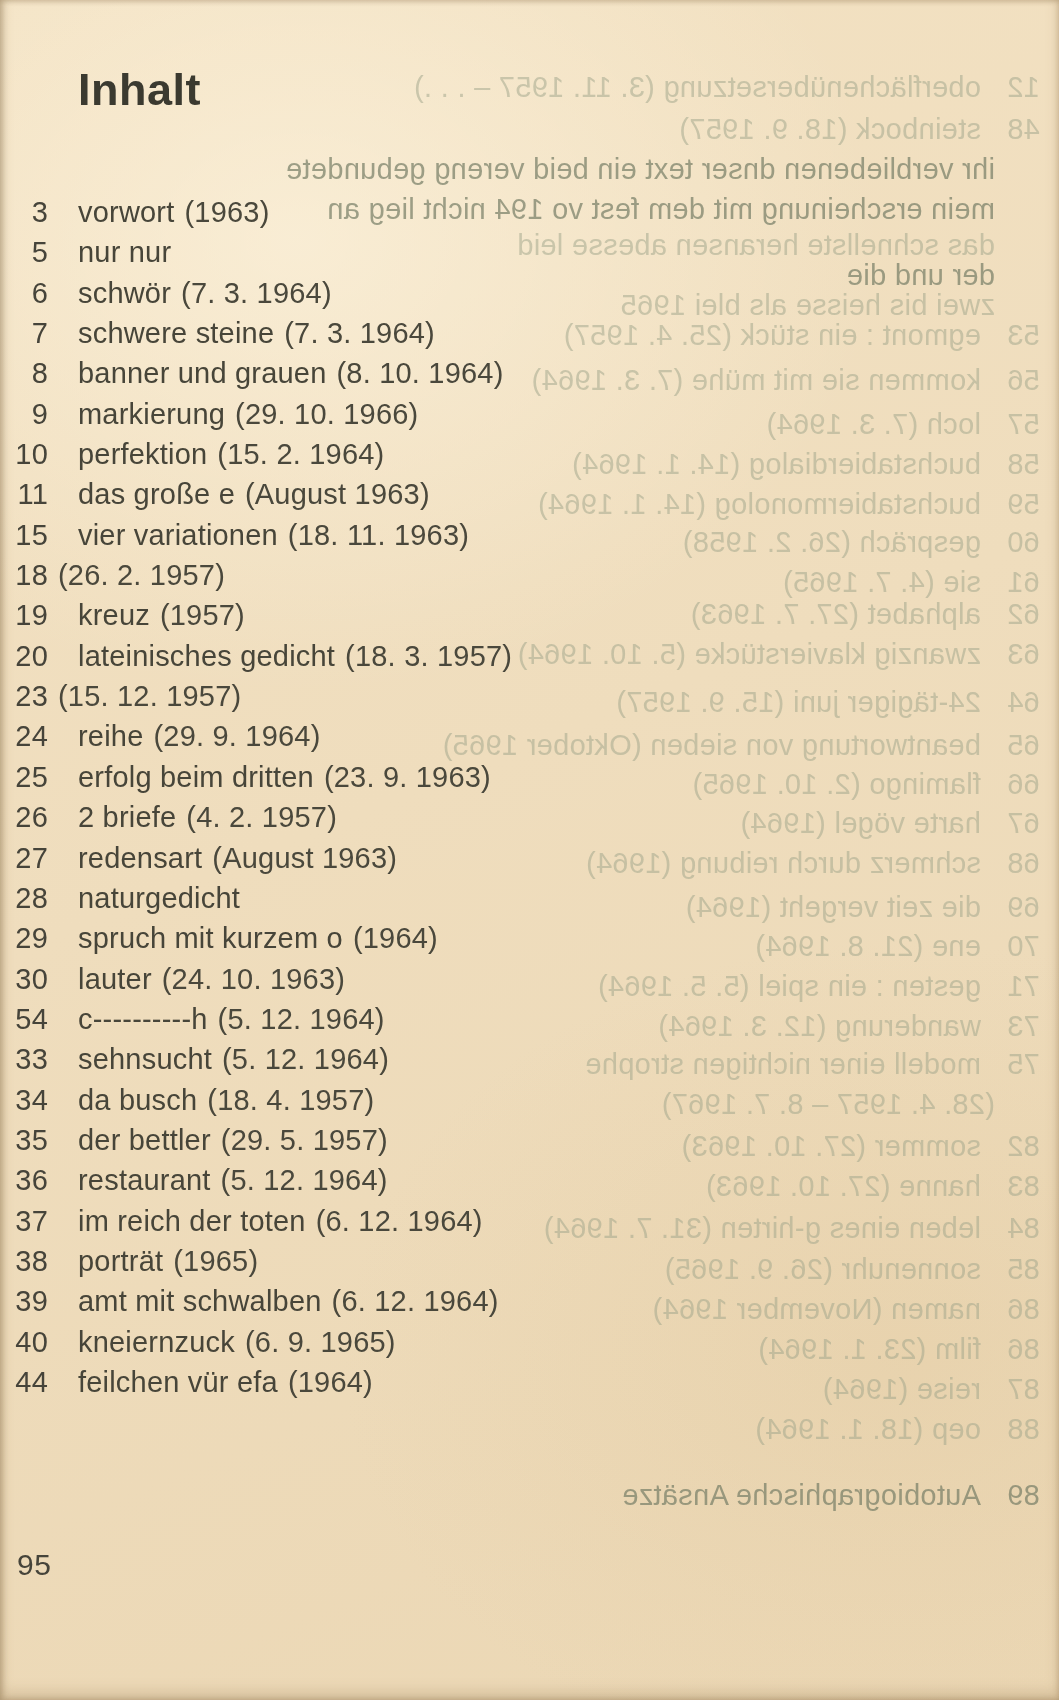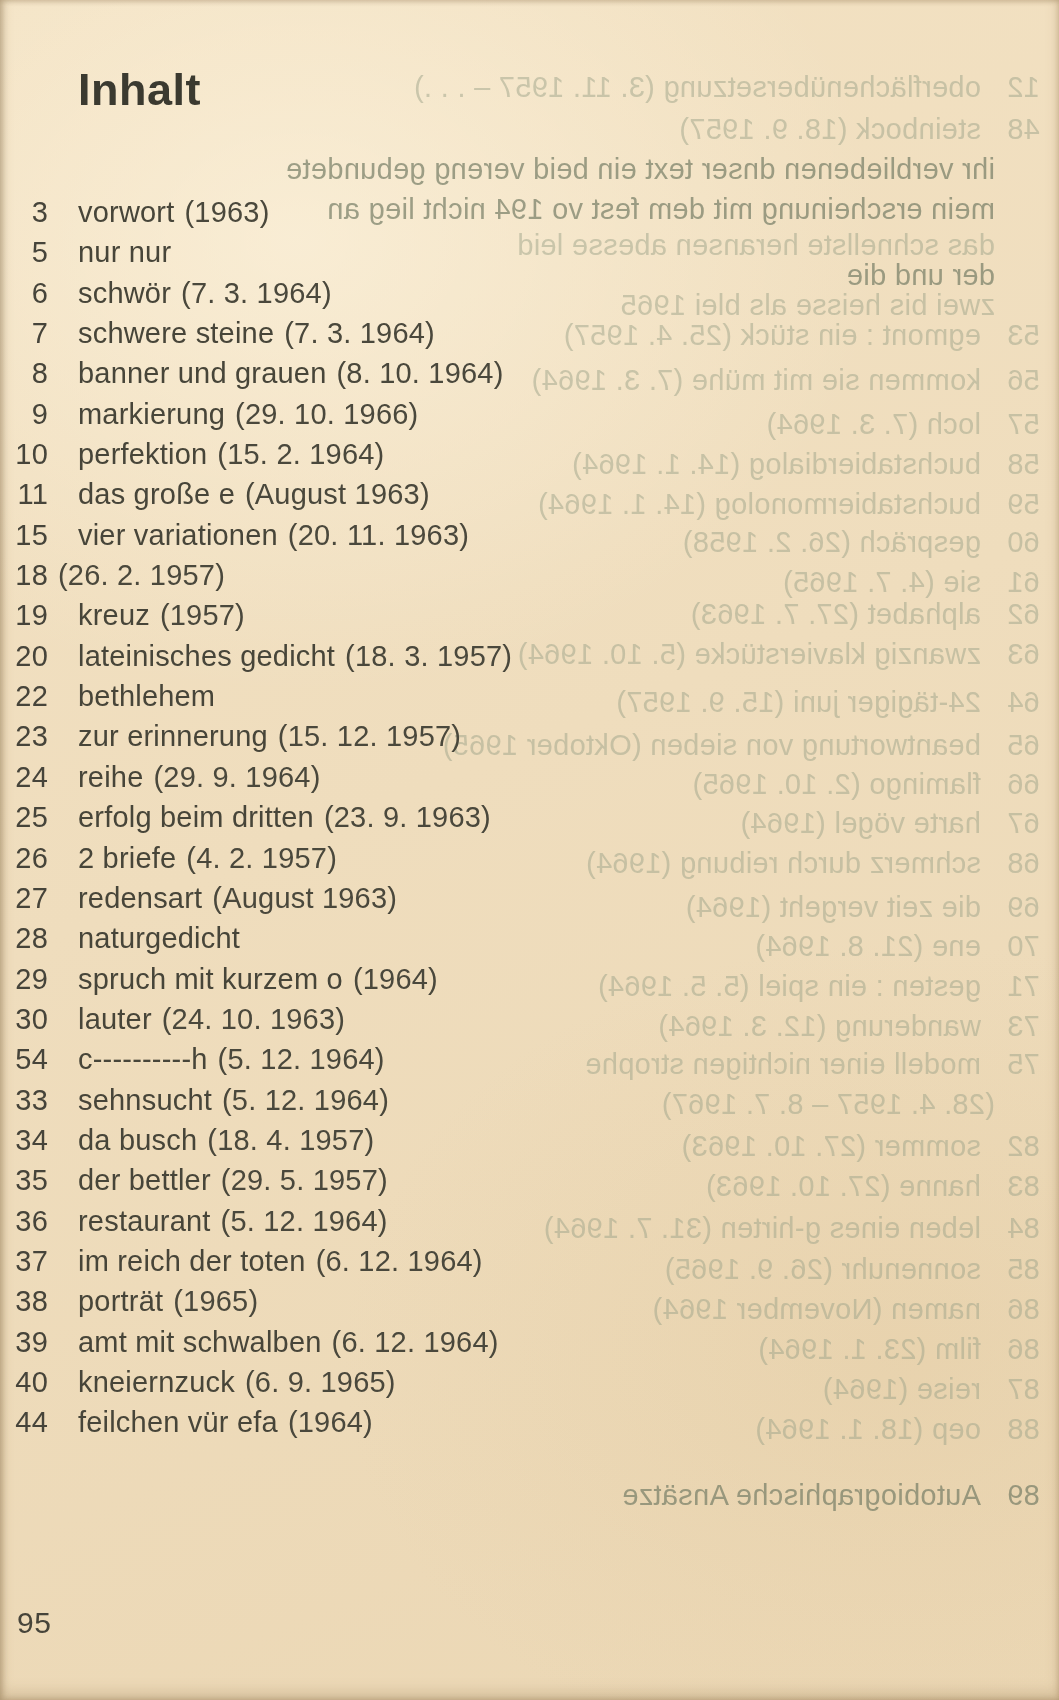--- a/index.html
+++ b/index.html
@@ -45,21 +45,21 @@
   }
   .entries{position:absolute;left:0;top:192px;width:1059px;}
   .entry-row{
     display:flex;align-items:baseline;height:40.35px;line-height:40.35px;
     font-size:29px;color:#474539;letter-spacing:0.2px;white-space:nowrap;
   }
   .entry-num{width:48px;text-align:right;flex:none;color:#46443a;}
   .entry-title{margin-left:30px;}
   .entry-date{margin-left:10px;color:#4a483c;}
   .folio{
-    position:absolute;left:17px;top:1606px;
+    position:absolute;left:17px;top:1548px;
     font-size:30px;color:#46443a;letter-spacing:0.5px;
   }
 </style>
 </head>
 <body>
 
 <div class="page">
 
   <div class="ghost-layer">
   <div class="ghost-row" style="top: 70px;">
@@ -291,49 +291,43 @@
   <div class="entry-row">
     <span class="entry-num">11</span>
     <span class="entry-title">das große e</span>
     <span class="entry-date">(August 1963)</span>
   </div>
 
 
   <div class="entry-row">
     <span class="entry-num">15</span>
     <span class="entry-title">vier variationen</span>
-    <span class="entry-date">(20. 11. 1963)</span>
+    <span class="entry-date">(18. 11. 1963)</span>
   </div>
 
   <div class="entry-row">
     <span class="entry-num">18</span>
     <span class="entry-date">(26. 2. 1957)</span>
   </div>
 
   <div class="entry-row">
     <span class="entry-num">19</span>
     <span class="entry-title">kreuz</span>
     <span class="entry-date">(1957)</span>
   </div>
 
   <div class="entry-row">
     <span class="entry-num">20</span>
     <span class="entry-title">lateinisches gedicht</span>
     <span class="entry-date">(18. 3. 1957)</span>
   </div>
 
-  <div class="entry-row">
-    <span class="entry-num">22</span>
-    <span class="entry-title">bethlehem</span>
-
-  </div>
 
   <div class="entry-row">
     <span class="entry-num">23</span>
-    <span class="entry-title">zur erinnerung</span>
     <span class="entry-date">(15. 12. 1957)</span>
   </div>
 
   <div class="entry-row">
     <span class="entry-num">24</span>
     <span class="entry-title">reihe</span>
     <span class="entry-date">(29. 9. 1964)</span>
   </div>
 
   <div class="entry-row">

